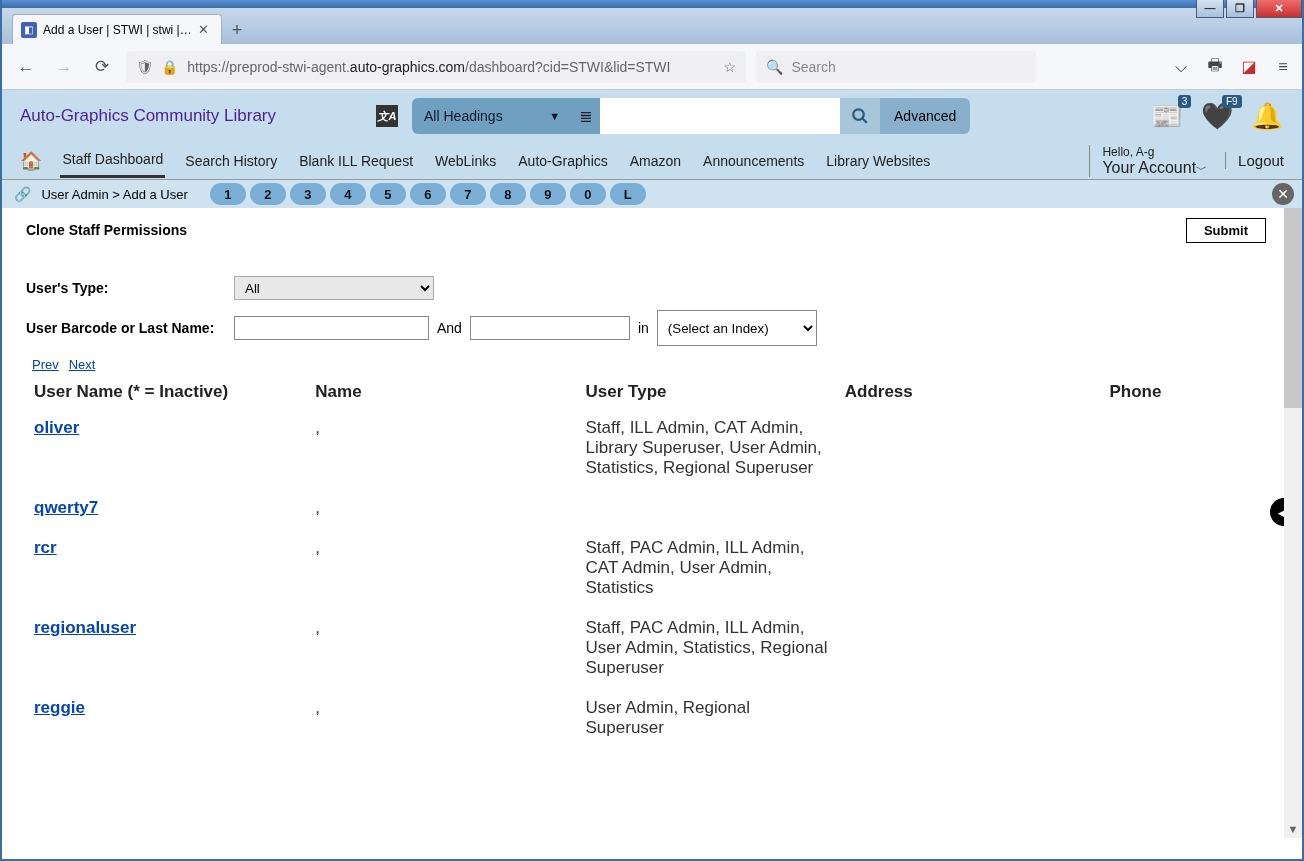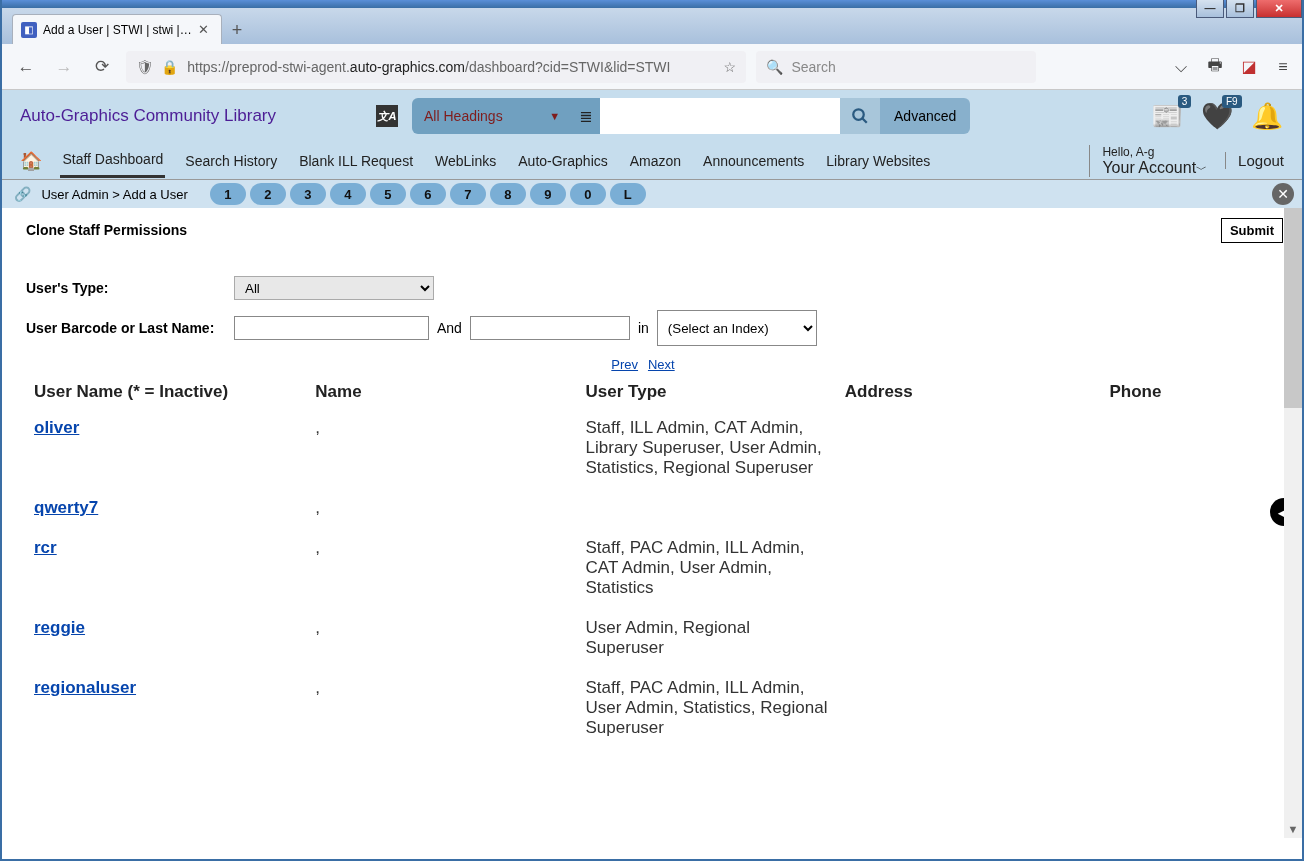--- a/index.html
+++ b/index.html
@@ -37,21 +37,21 @@
 .url-text .bold { color: #222; }
 .searchbar { flex: 0 0 280px; height: 32px; background: #f0f0f4; border-radius: 4px; display: flex; align-items: center; padding: 0 10px; gap: 8px; font-size: 14px; color: #888; }
 .toolbar-icons { display:flex; gap: 16px; margin-left: auto; color:#444; align-items:center;}
 .toolbar-icon { width:18px; height:18px; display:flex; align-items:center; justify-content:center;}
 
 
 .app-header { background: #c6dded; height: 52px; display: flex; align-items: center; padding: 0 18px; }
 .library-name { font-size: 17px; color: #4c1d95; }
 .search-area { margin-left: 100px; display: flex; align-items: center; height: 36px; }
 .translate-icon { width:22px; height:22px; margin-right:14px; background:#333; display:flex; align-items:center; justify-content:center; color:#fff; font-size:11px; font-weight:bold;font-style:italic;}
-.scope-select { background: #70a0c0; color: #7f1d1d; height: 36px; width: 160px; border-radius: 6px 0 0 6px; display: flex; align-items: center; padding: 0 12px; font-size: 14px; position: relative; }
+.scope-select { background: #70a0c0; color: #0f172a; height: 36px; width: 160px; border-radius: 6px 0 0 6px; display: flex; align-items: center; padding: 0 12px; font-size: 14px; position: relative; }
 .scope-chev { margin-left: auto; font-size: 11px; }
 .db-icon { background: #70a0c0; height:36px; width:28px; display:flex; align-items:center; justify-content:center; color:#222;}
 .search-input { background: #fff; height: 36px; width: 240px; border: none; padding: 0 8px; }
 .search-go { background: #a8c6da; height: 36px; width: 40px; display:flex; align-items:center; justify-content:center; color:#2a5a80;}
 .advanced { background: #88b0cc; height:36px; padding:0 14px; display:flex; align-items:center; border-radius: 0 6px 6px 0; font-size:14px;}
 .header-right { margin-left: auto; display:flex; align-items:center; gap:18px;}
 .badge-icon { position:relative; font-size:26px;}
 .badge { position:absolute; top:-6px; right:-8px; background:#2a5a80; color:#fff; font-size:10px; padding:1px 4px; border-radius:3px;}
 
 
@@ -68,29 +68,29 @@
 .pill-row { background:#cfe2f0; height:28px; display:flex; align-items:center; padding:0 12px; gap:6px; font-size:13px; position:relative;}
 .link-icon { font-size:14px; margin-right:4px;}
 .pill { background:#7aaed5; color:#111; font-weight:bold; width:36px; height:22px; border-radius:11px; display:flex; align-items:center; justify-content:center; font-size:13px;}
 .pill-row .pills { display:flex; gap:4px; margin-left:16px;}
 .close-circle { position:absolute; right:8px; width:22px; height:22px; background:#666; border-radius:50%; color:#fff; display:flex; align-items:center; justify-content:center; font-size:14px;}
 
 
 .content-wrap { position:relative; height: 630px; }
 .content { padding: 14px 24px; font-size:14px; overflow-y:auto; height:100%;}
 .content-title { font-weight:bold; font-size:14px; margin-bottom:18px;}
-.submit-btn { position:absolute; top:10px; right:19px; border:1px solid #000; background:#fff; padding:4px 8px; font-weight:bold; font-size:13px;}
+.submit-btn { position:absolute; top:10px; right:36px; border:1px solid #000; background:#fff; padding:4px 17px; font-weight:bold; font-size:13px;}
 
 .form-row { display:flex; align-items:center; margin-bottom:10px; gap:8px;}
 .form-label { font-weight:bold; width:200px; font-size:14px;}
 .form-select { width:200px; height:24px; background:#e8e8e8; border:1px solid #aaa; padding:0 6px;}
 .form-input { width:195px; height:24px; border:1px solid #888;}
 .form-select2 { width:160px; height:36px; border:1px solid #888; padding:0 6px; background:#fff;}
 
-.prevnext { text-align:center; margin:8px 24px 4px 0;}
+.prevnext { text-align:left; margin:8px 24px 4px 0;}
 .prevnext a { color:#0645ad; text-decoration:underline; font-size:13px; margin-left:6px;}
 
 .user-table { width:100%; border-collapse:collapse; margin-top:4px;}
 .user-table th { text-align:left; font-size:17px; font-weight:bold; padding:6px 8px; color:#222;}
 .user-table td { padding:10px 8px; font-size:17px; vertical-align:top; color:#333;}
 .user-table td.uname a { color:#0645ad; text-decoration:underline; font-weight:bold;}
 .user-table th:nth-child(1), .user-table td:nth-child(1){width:255px;}
 .user-table th:nth-child(2), .user-table td:nth-child(2){width:245px;}
 .user-table th:nth-child(3), .user-table td:nth-child(3){width:235px;}
 .user-table th:nth-child(4), .user-table td:nth-child(4){width:240px;}
@@ -268,30 +268,30 @@
               <td></td>
             </tr>
             <tr>
               <td class="uname"><a href="#">rcr</a></td>
               <td>,</td>
               <td>Staff, PAC Admin, ILL Admin, CAT Admin, User Admin, Statistics</td>
               <td></td>
               <td></td>
             </tr>
             <tr>
+              <td class="uname"><a href="#">regionaluser</a></td>
+              <td>,</td>
+              <td>Staff, PAC Admin, ILL Admin, User Admin, Statistics, Regional Superuser</td>
+              <td></td>
+              <td></td>
+            </tr>
+            <tr>
               <td class="uname"><a href="#">reggie</a></td>
               <td>,</td>
               <td>User Admin, Regional Superuser</td>
-              <td></td>
-              <td></td>
-            </tr>
-            <tr>
-              <td class="uname"><a href="#">regionaluser</a></td>
-              <td>,</td>
-              <td>Staff, PAC Admin, ILL Admin, User Admin, Statistics, Regional Superuser</td>
               <td></td>
               <td></td>
             </tr>
           </tbody>
       </table>
     </div>
 
     <div class="side-arrow">◀</div>
     <div class="vscroll">
       <div class="vscroll-thumb"></div>

